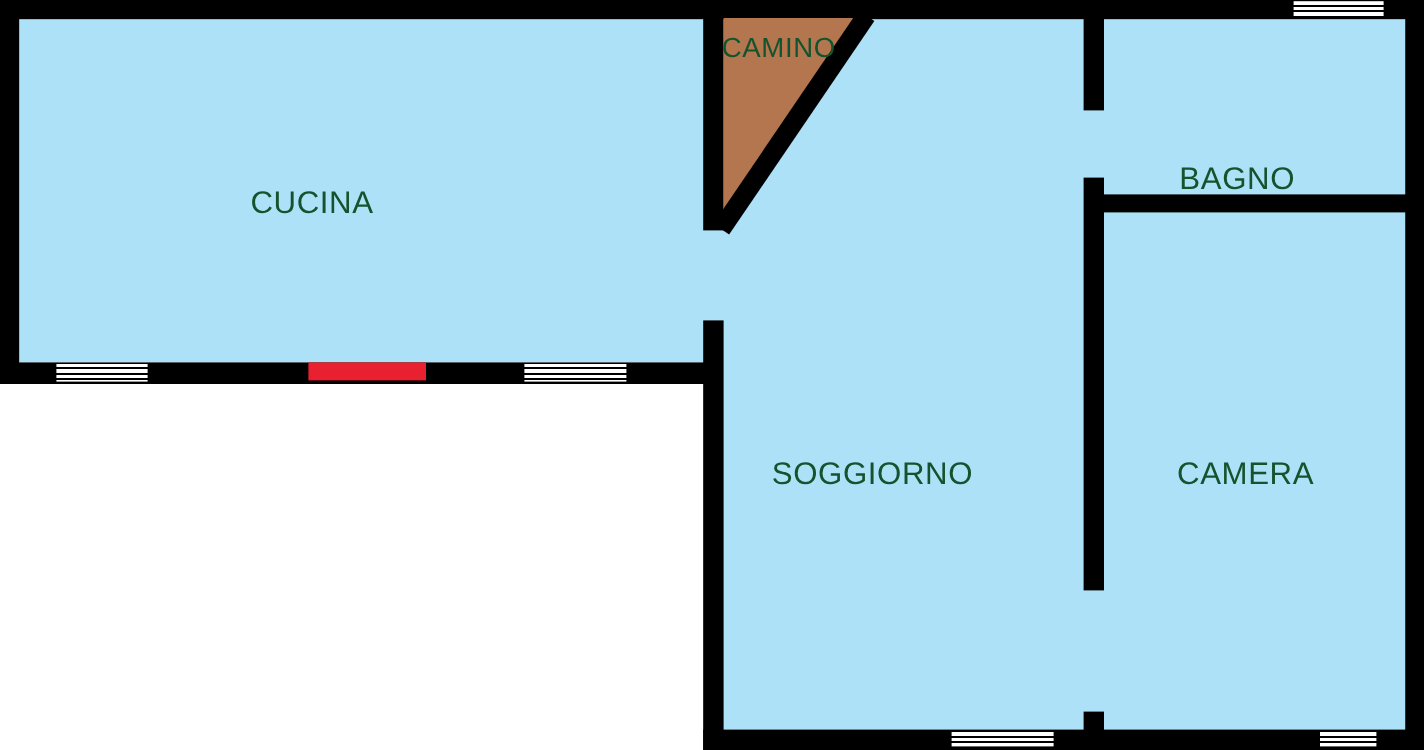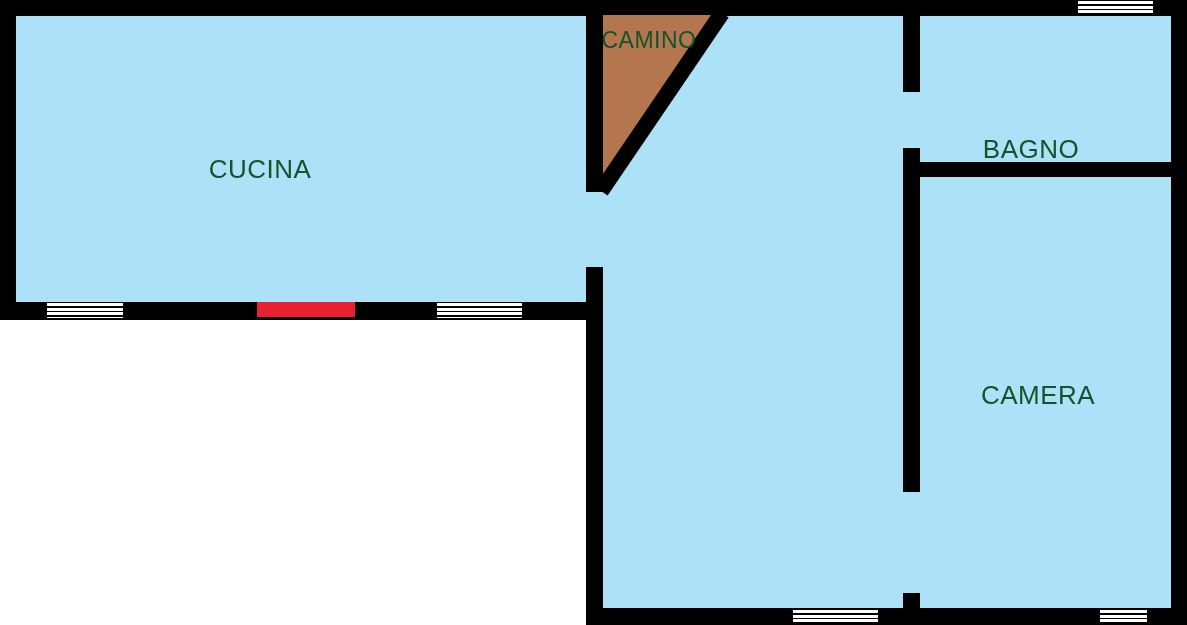--- a/index.html
+++ b/index.html
@@ -90,15 +90,16 @@
   <div class="door" style="left:257px; top:302px; width:98px; height:15px;"></div>
 
   <svg id="camino-svg" viewBox="0 0 160 212" xmlns="http://www.w3.org/2000/svg">
     <polygon points="18,15 138,15 18,190" fill="#b3764e"></polygon>
     <line x1="137" y1="13" x2="16" y2="191" stroke="#000000" stroke-width="16"></line>
   </svg>
 
   <div class="room-label" style="left:260px; top:169px;">CUCINA</div>
   <div class="room-label small" style="left:649px; top:40px;">CAMINO</div>
   <div class="room-label" style="left:1031px; top:101px;margin-top:48px;">BAGNO</div>
+  <div class="room-label" style="left:727px; top:395px;">SOGGIORNO</div>
   <div class="room-label" style="left:1038px; top:395px;">CAMERA</div>
 
 </div>
 
 </body></html>

